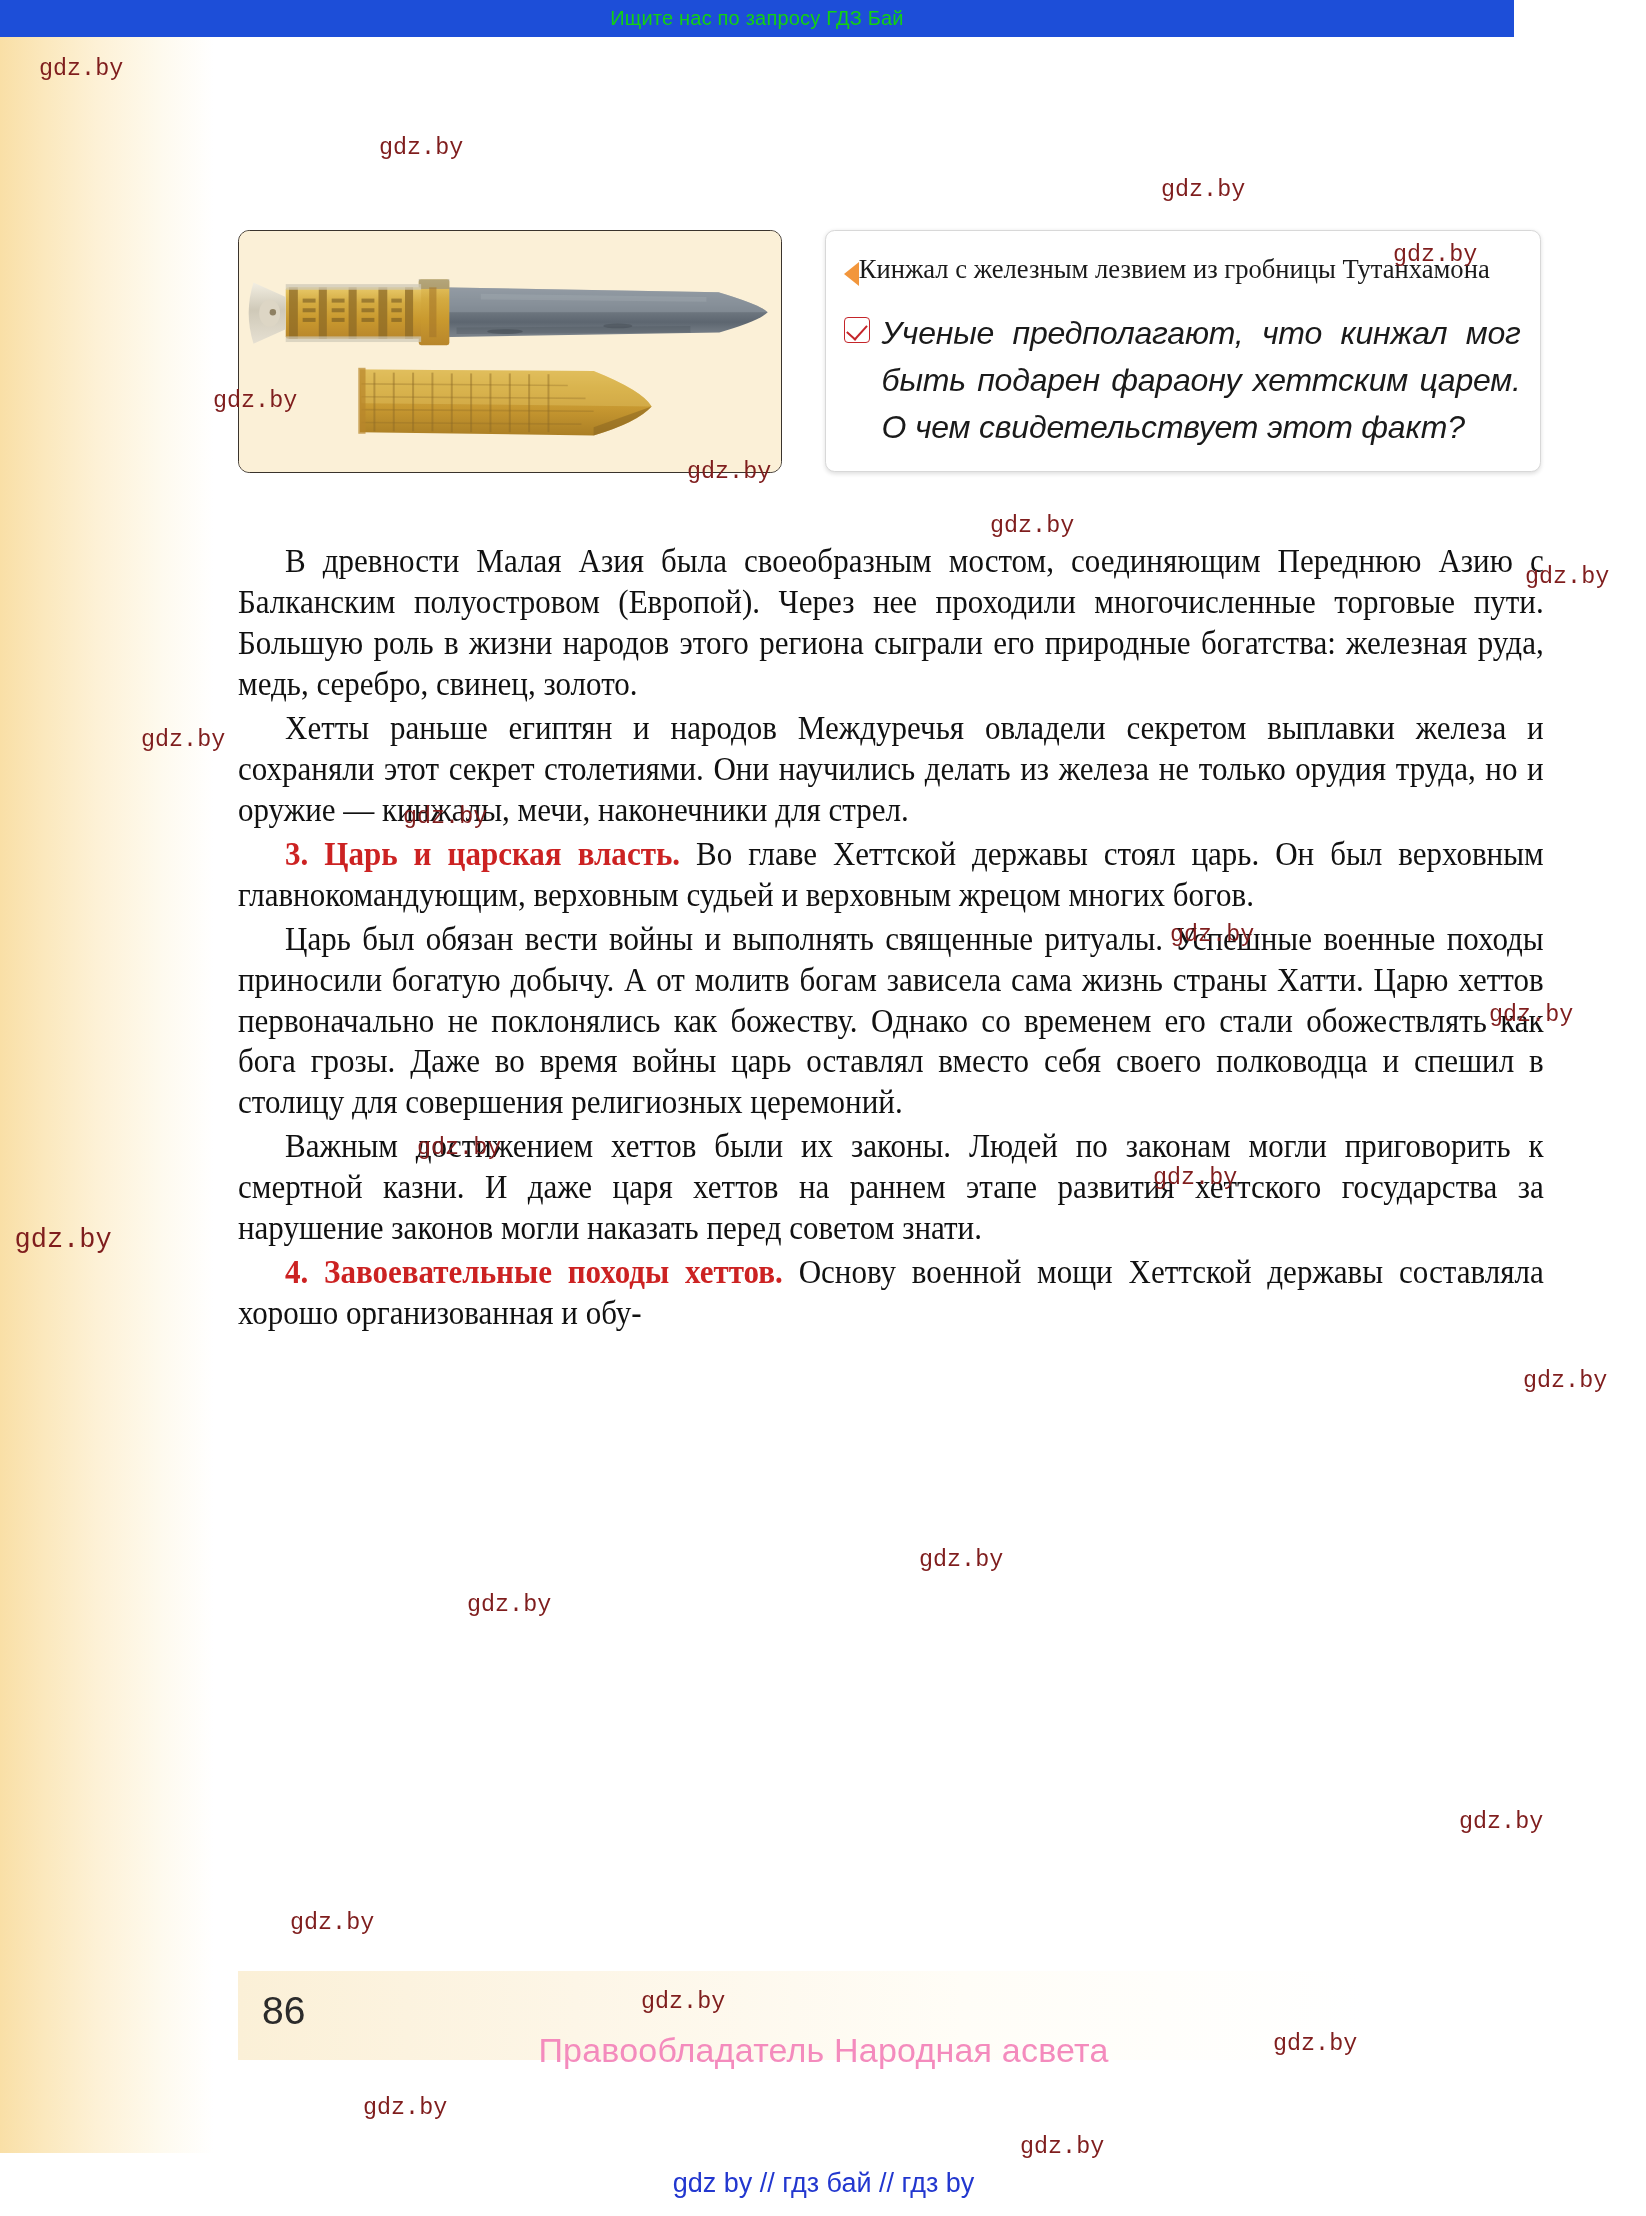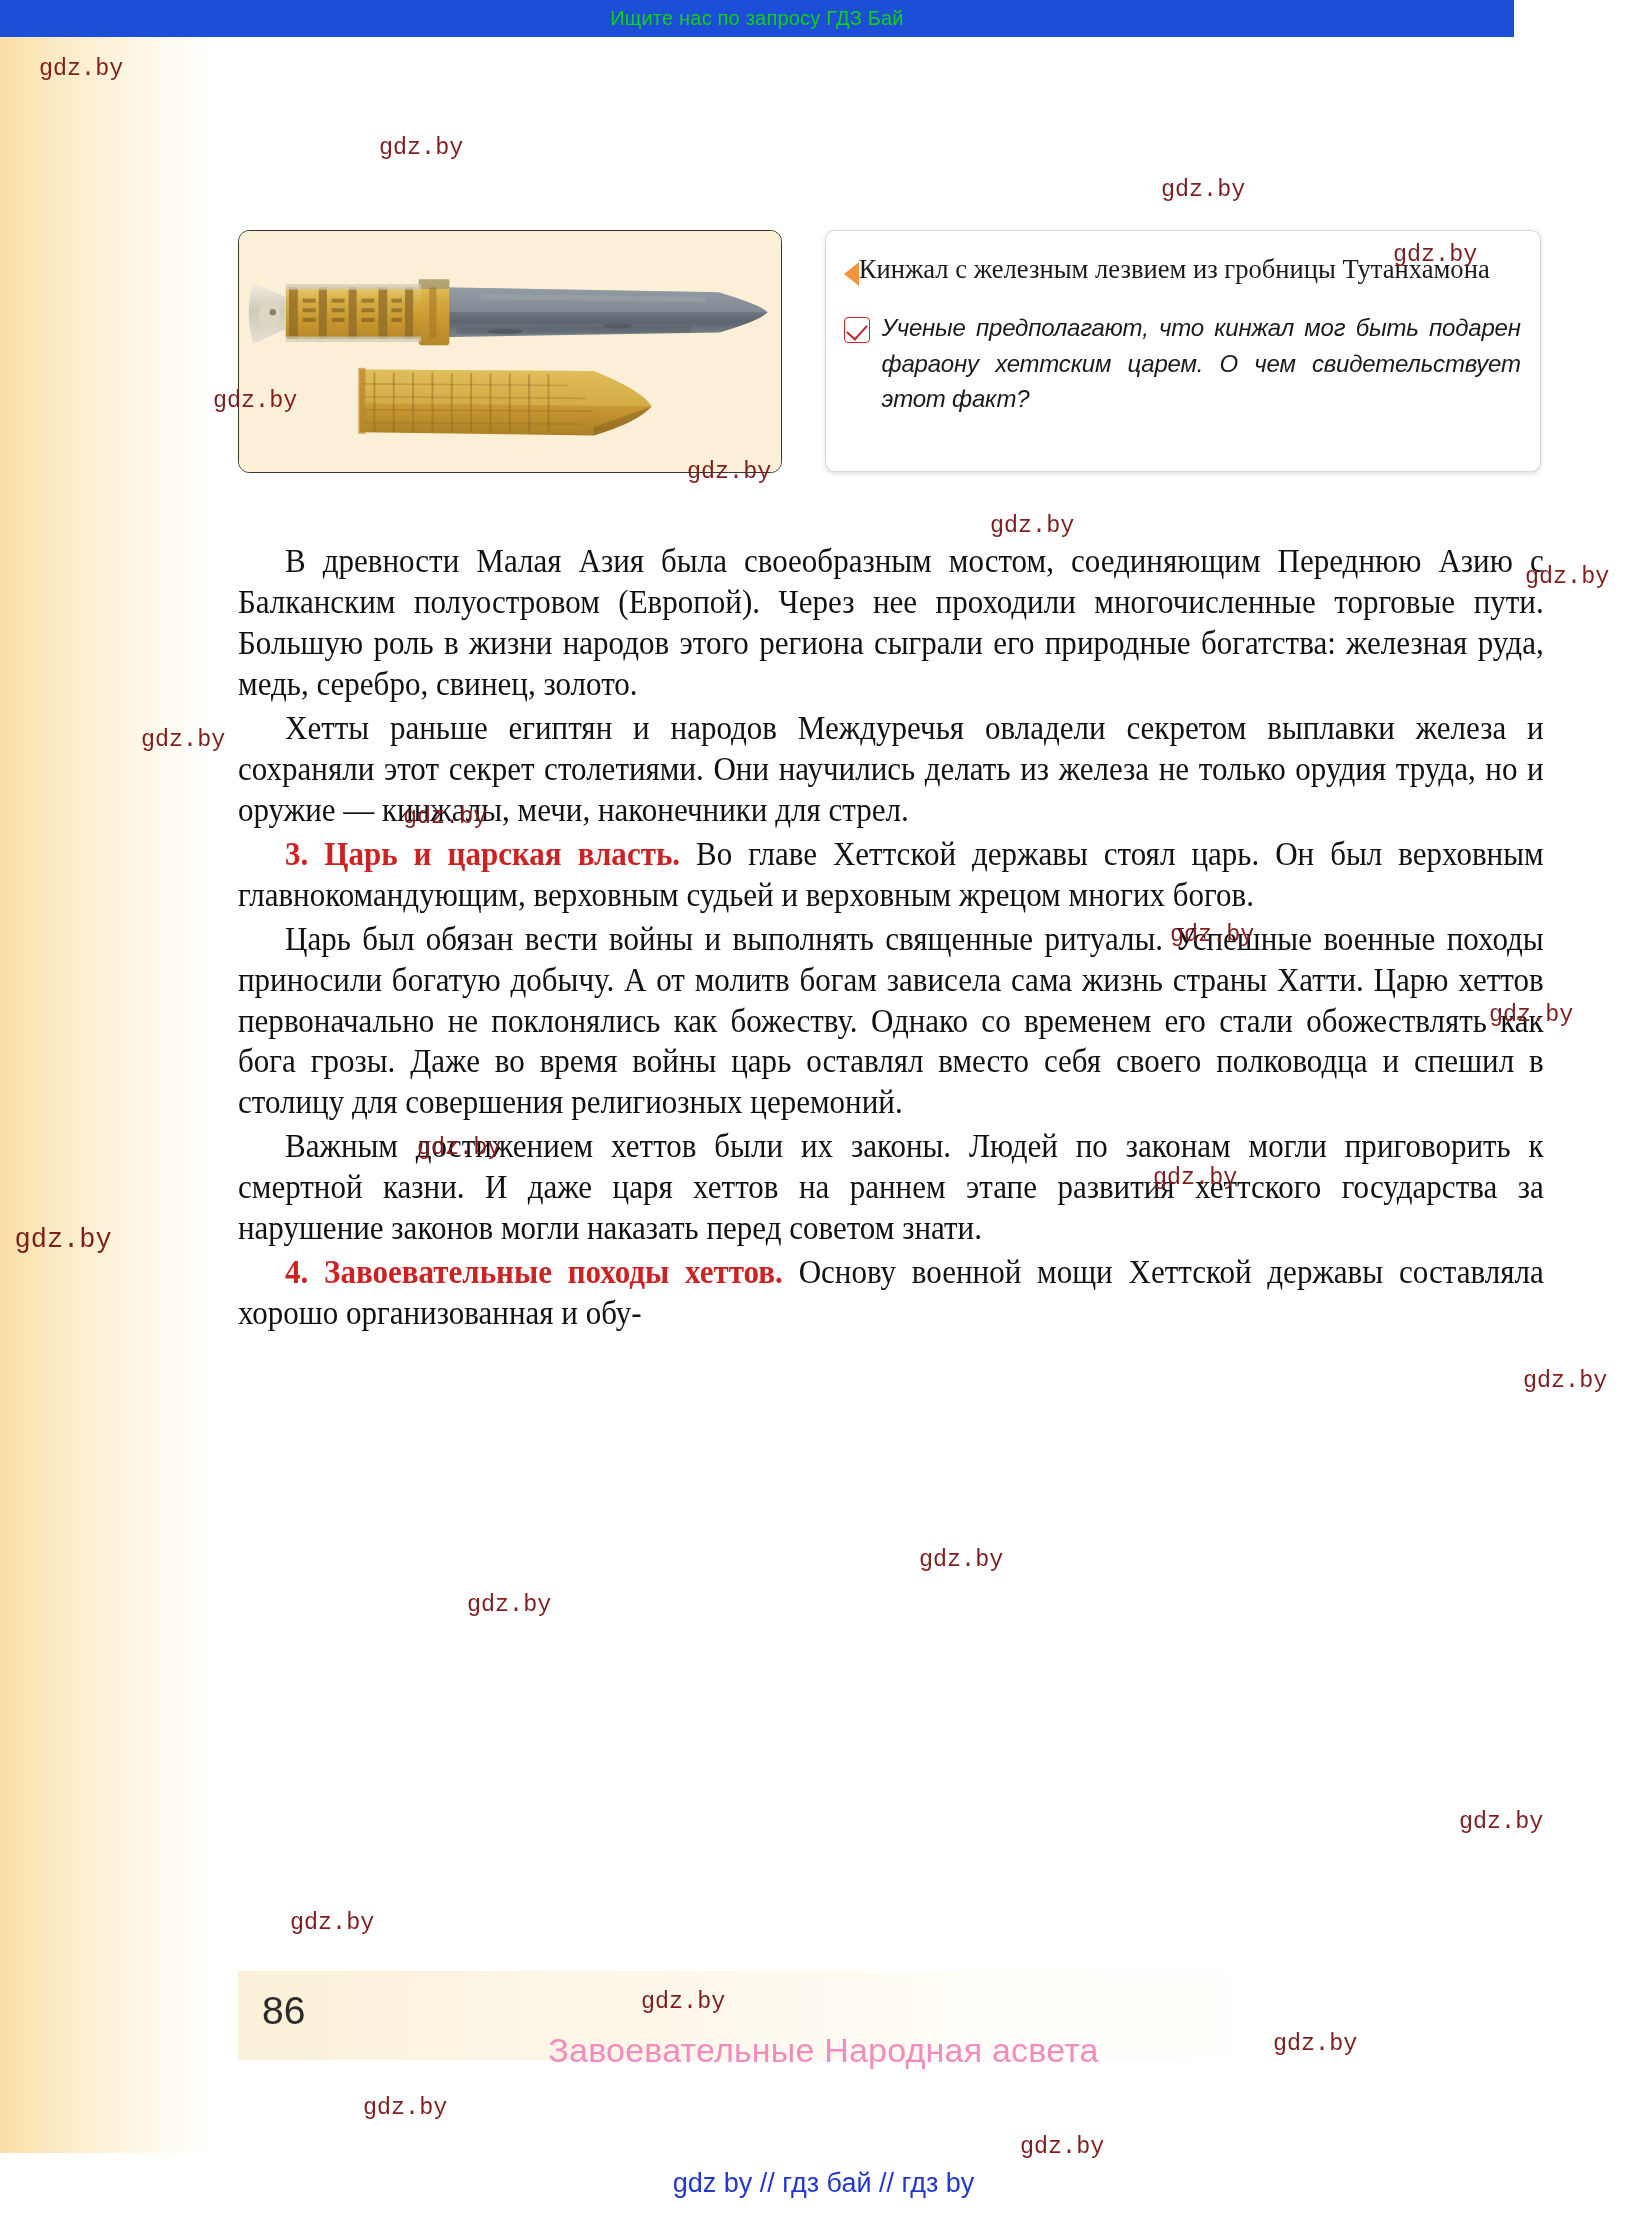--- a/index.html
+++ b/index.html
@@ -113,21 +113,21 @@
     position: absolute;
     left: 6.4px; top: 2.4px;
     width: 9.7px; height: 17px;
     border-right: 2.8px solid #c4252a;
     border-bottom: 2.8px solid #c4252a;
     transform: rotate(42deg);
   }
   .question-text {
     font-family: "Liberation Sans", sans-serif;
     font-style: italic;
-    font-size: 24px;
+    font-size: 32px;
     line-height: 1.46;
     color: #1a1a1a;
     text-align: justify;
     letter-spacing: -0.2px;
   }
 
   
   .body-text {
     position: absolute;
     top: 504px; left: 0;
@@ -348,21 +348,21 @@
       <span class="sec-head">4. Завоевательные походы хеттов.</span><span> Основу военной мощи Хеттской державы составляла хорошо организованная и обу-</span>
     </p>
 
   </div>
 </div>
 
 <div class="pagenum-block">
   <div class="pagenum">86</div>
 </div>
 
-<div class="copyright">Завоевательные Народная асвета</div>
+<div class="copyright">Правообладатель Народная асвета</div>
 
 <div class="footer-blue">gdz by  //  гдз бай  //  гдз by</div>
 
 <div id="wm-layer">
     <div class="wm" style="left: 39px; top: 56px; font-size: 23.4px;">gdz.by</div>
     <div class="wm" style="left: 379px; top: 135px; font-size: 23.4px;">gdz.by</div>
     <div class="wm" style="left: 1161px; top: 177px; font-size: 23.4px;">gdz.by</div>
     <div class="wm" style="left: 1393px; top: 242px; font-size: 23.4px;">gdz.by</div>
     <div class="wm" style="left: 213px; top: 388px; font-size: 23.4px;">gdz.by</div>
     <div class="wm" style="left: 687px; top: 459px; font-size: 23.4px;">gdz.by</div>

